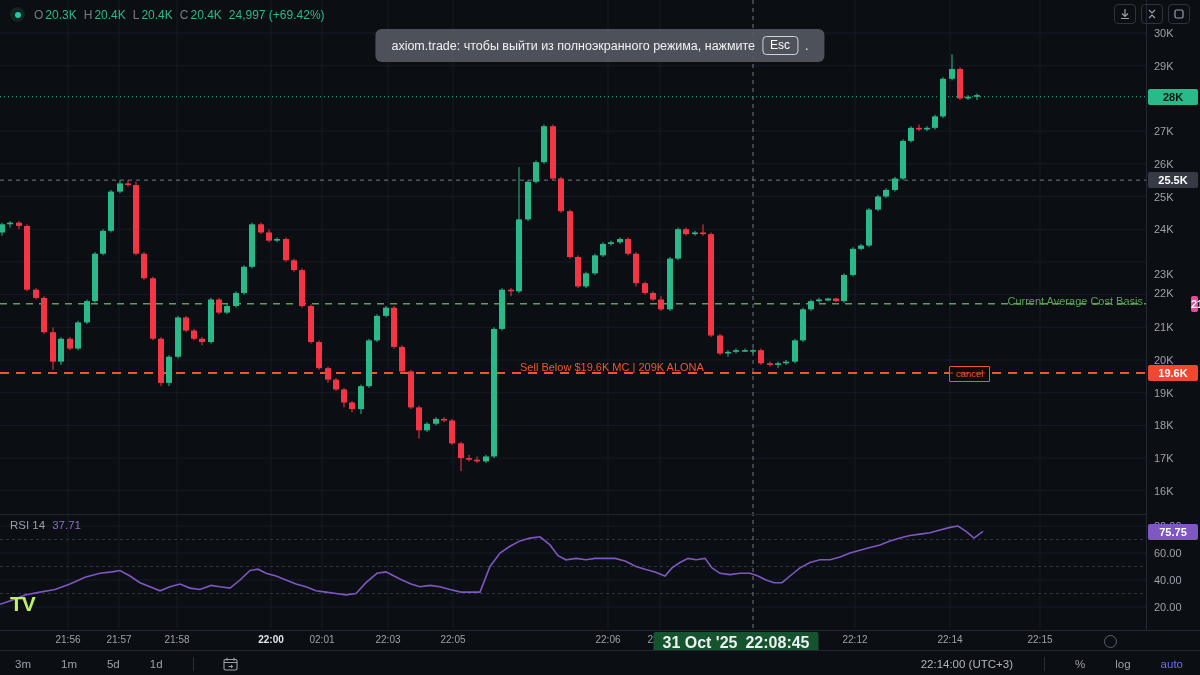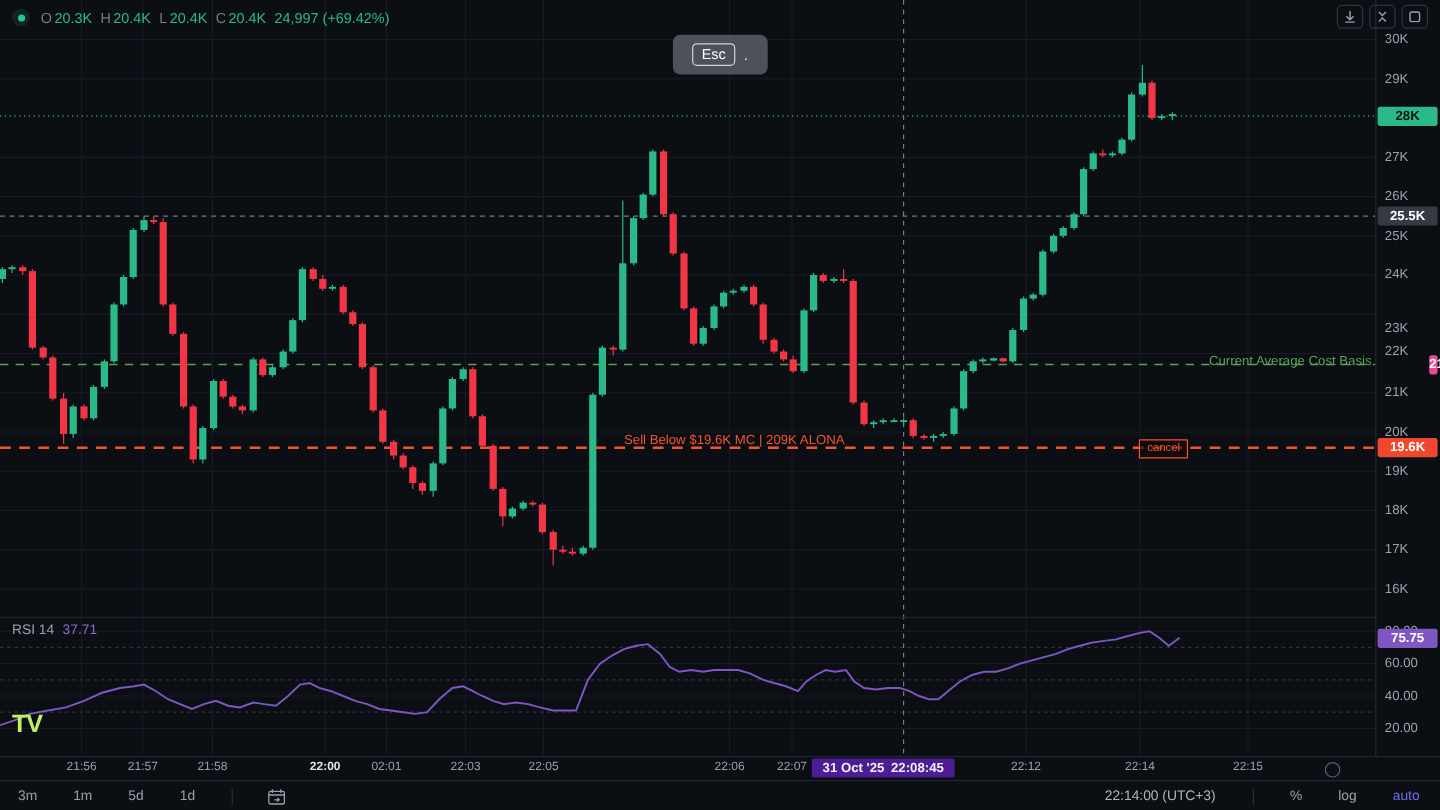--- a/index.html
+++ b/index.html
@@ -27,22 +27,22 @@
   .wbtn svg{display:block;}
   
   .price-axis{top:0;right:0;width:53px;height:630px;border-left:1px solid #242836;background:#0b0e13;z-index:20;}
   .ptick{position:absolute;left:0;width:100%;text-align:left;padding-left:7px;box-sizing:border-box;
          font-size:11px;color:#9ba1ab;}
   .pbadge{position:absolute;left:1px;right:2px;border-radius:2px;text-align:center;
           font-size:11px;font-weight:700;padding:2px 0;z-index:5;}
   .time-axis{left:0;right:0;top:630px;height:20px;border-top:1px solid #242836;background:#0b0e13;z-index:20;}
   .ttick{position:absolute;top:3px;transform:translateX(-50%);font-size:10px;color:#9ba1ab;white-space:nowrap;}
   .ttick.bold{color:#e3e5ea;font-weight:700;}
-  .tbadge{position:absolute;top:1px;transform:translateX(-50%);background:#4c1d95;color:#eef0f3;
-          font-size:11px;font-weight:700;border-radius:2px;padding:2px 9px;white-space:nowrap;z-index:6;}
+  .tbadge{position:absolute;top:1px;transform:translateX(-50%);background:#14532d;color:#eef0f3;
+          font-size:16px;font-weight:700;border-radius:2px;padding:2px 9px;white-space:nowrap;z-index:6;}
   .axis-clock{position:absolute;top:4px;width:11px;height:11px;border:1.5px solid #596070;border-radius:50%;}
   
   .sep{left:0;right:0;height:0;border-top:1px solid #20242f;z-index:15;}
   
   .rsi-legend{top:519px;left:10px;font-size:11.5px;z-index:25;display:flex;gap:7px;}
   .rsi-legend .nm{color:#9aa0aa;}
   .rsi-legend .val{color:#8e6cc8;}
   .avg-label{z-index:12;font-size:11px;color:#59a255;right:57px;top:295px;}
   .sell-label{z-index:12;font-size:11px;color:#f4532f;top:361px;left:520px;}
   .cancel-btn{z-index:13;top:366px;left:949px;border:1px solid #f4532f;color:#f4532f;background:rgba(20,10,8,.6);
@@ -357,20 +357,21 @@
       <span class="v">20.4K</span>
       <span class="k">L</span>
       <span class="v">20.4K</span>
       <span class="k">C</span>
       <span class="v">20.4K</span>
       <span class="chg">24,997 (+69.42%)</span>
     </span>
   </div>
 
   <div class="abs toast">
+    <span>axiom.trade: чтобы выйти из полноэкранного режима, нажмите</span>
     <span class="keycap">Esc</span>
     <span>.</span>
   </div>
 
   <div class="abs winbtns">
     <span class="wbtn">
       <svg width="10" height="10" viewBox="0 0 10 10">
           <path d="M5 0v7M2 4.5L5 7.5 8 4.5M1 9.5h8" stroke="currentColor" fill="none" stroke-width="1.2"></path>
         </svg>
     </span>

